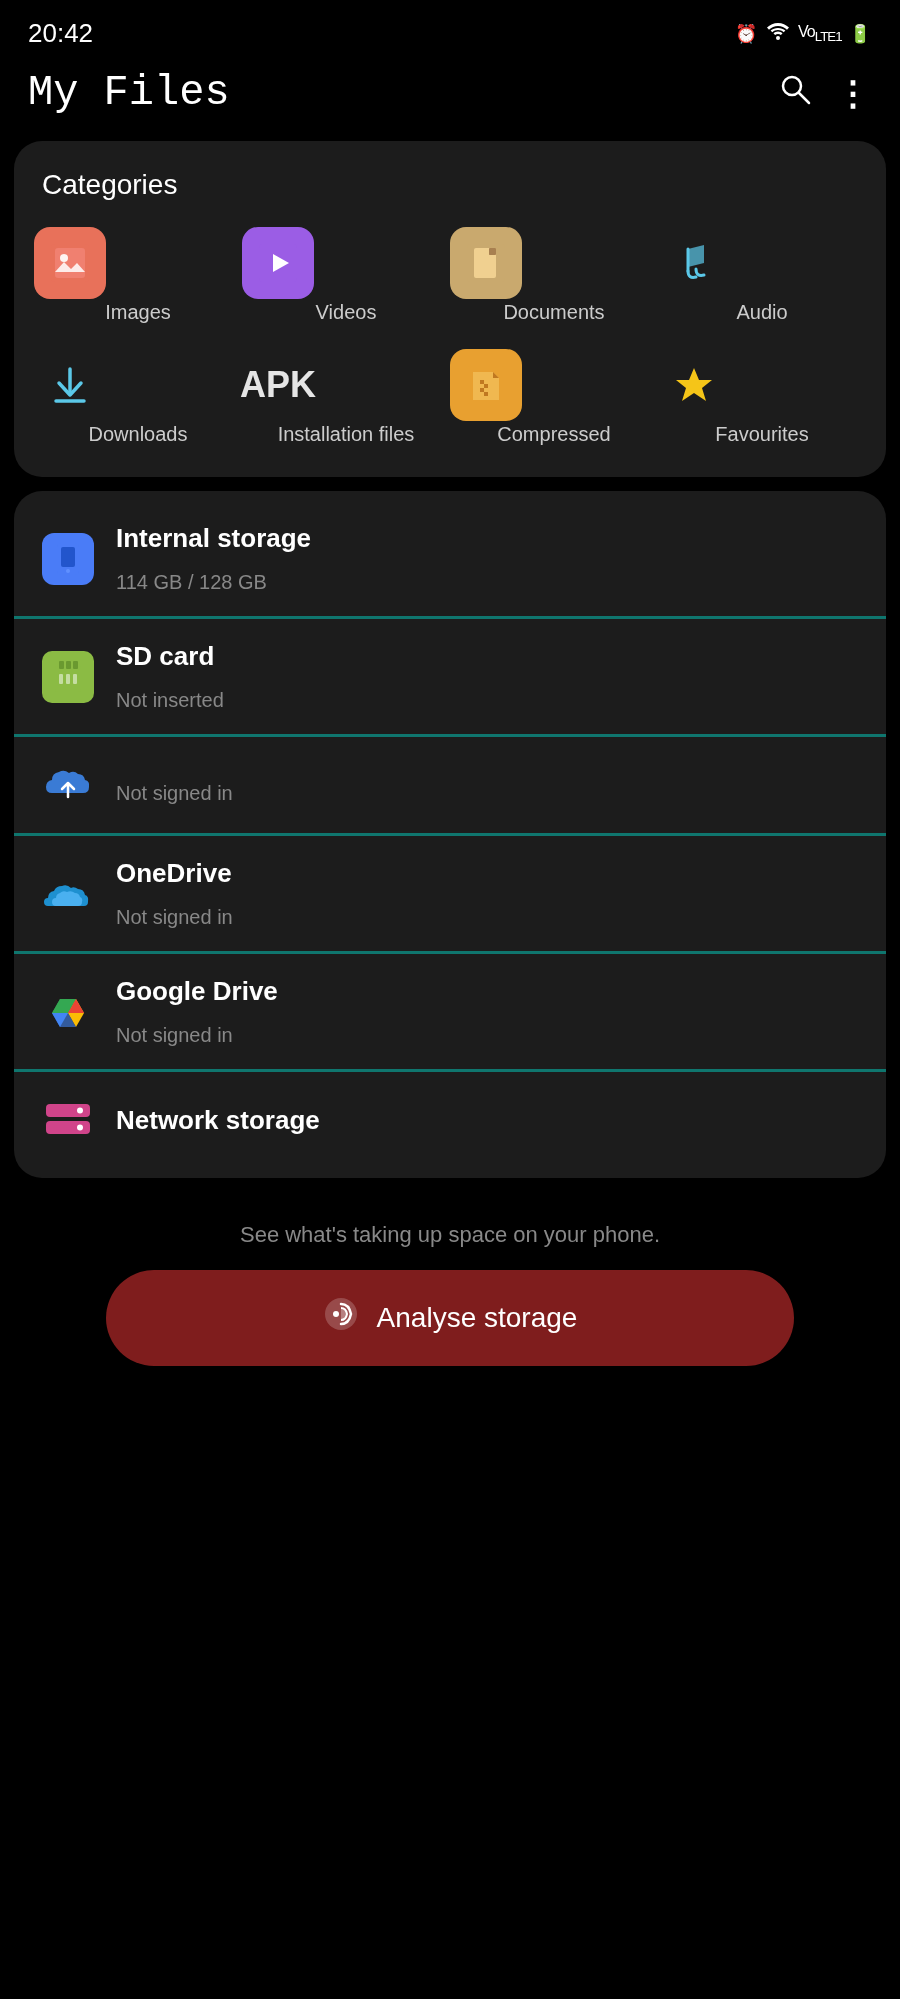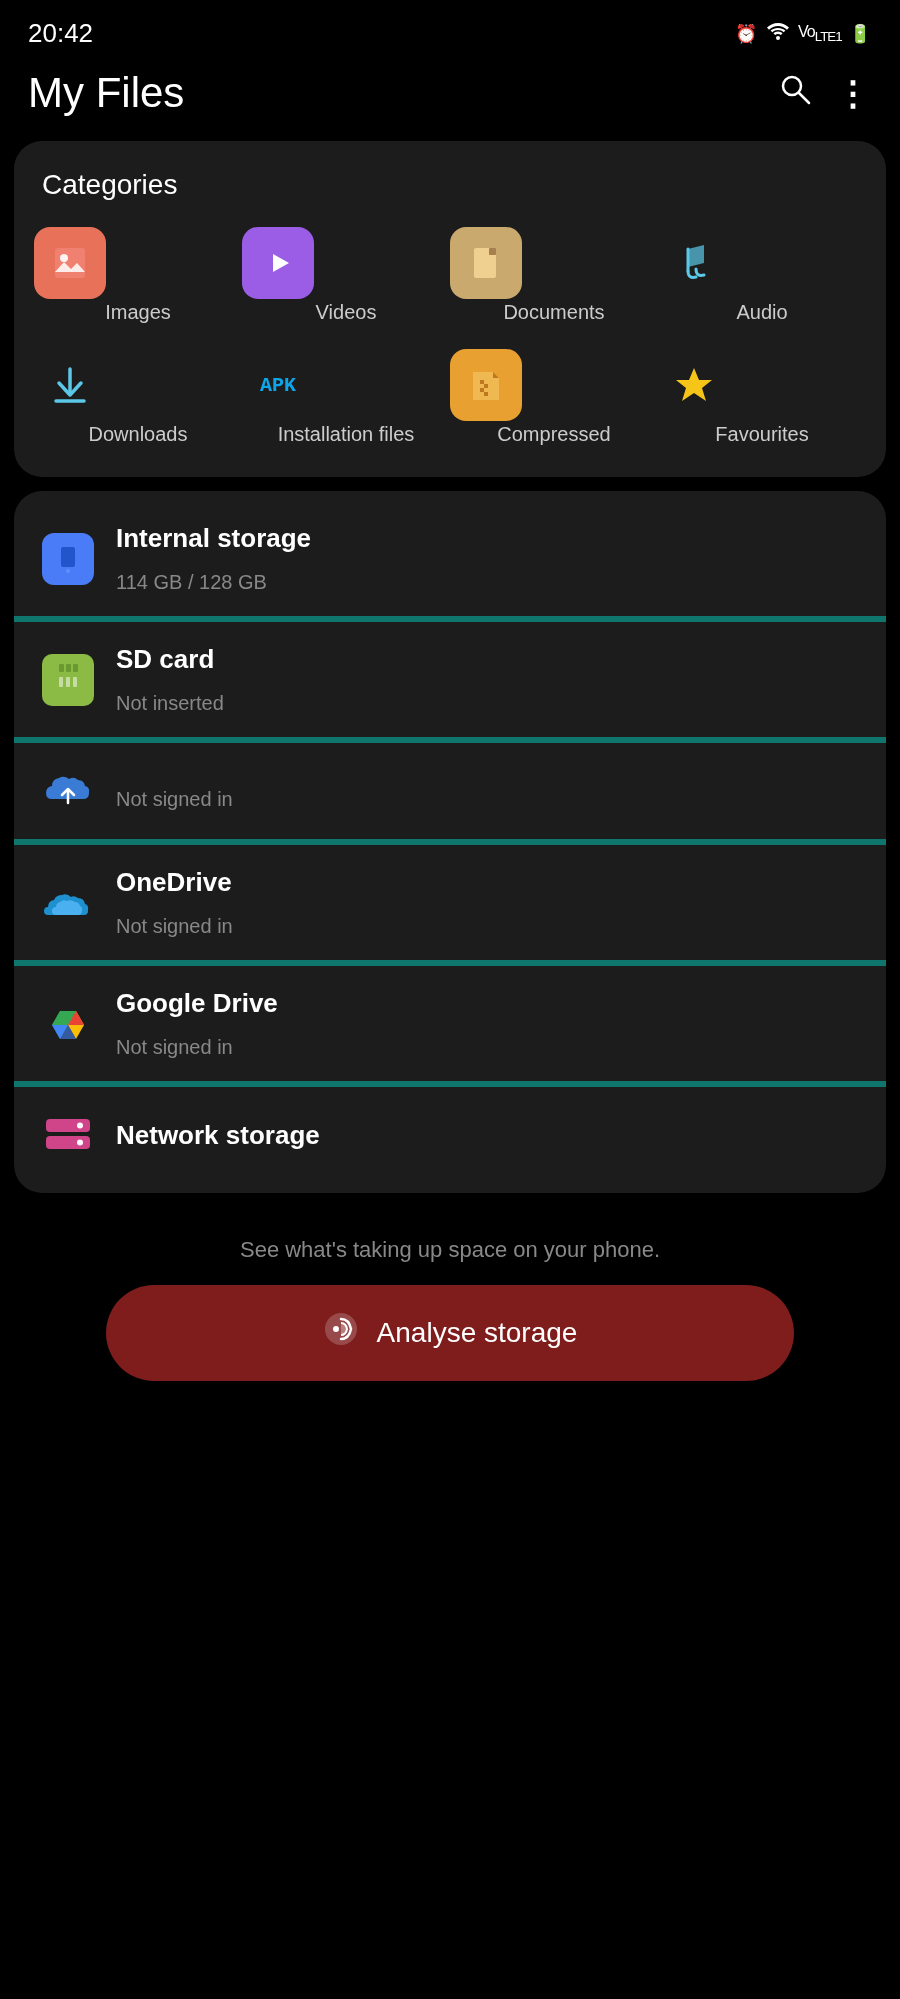--- a/index.html
+++ b/index.html
@@ -38,20 +38,21 @@
     .header {
       display: flex;
       justify-content: space-between;
       align-items: center;
       padding: 10px 28px 24px 28px;
     }
     .header-title {
       font-size: 42px;
       font-weight: 400;
       color: #fff;
+      font-family: Liberation Mono, monospace;
     }
     .header-actions {
       display: flex;
       align-items: center;
       gap: 24px;
     }
     .header-icon {
       font-size: 32px;
       color: #fff;
       cursor: pointer;
@@ -118,21 +119,21 @@
 
     .storage-item {
       display: flex;
       align-items: center;
       padding: 22px 28px;
       cursor: pointer;
       gap: 22px;
     }
 
     .storage-item + .storage-item {
-      border-top: 6px solid #0f766e;
+      border-top: 3px solid #0f766e;
     }
 
     .storage-icon {
       width: 54px;
       height: 54px;
       flex-shrink: 0;
       display: flex;
       align-items: center;
       justify-content: center;
       font-size: 30px;
@@ -309,21 +310,21 @@
           <line x1="22" y1="6" x2="22" y2="30" stroke="#5bc8e8" stroke-width="3.5" stroke-linecap="round"></line>
           <polyline points="11,20 22,32 33,20" stroke="#5bc8e8" stroke-width="3.5" stroke-linecap="round" stroke-linejoin="round" fill="none"></polyline>
           <line x1="8" y1="38" x2="36" y2="38" stroke="#5bc8e8" stroke-width="3.5" stroke-linecap="round"></line>
         </svg>
       </div>
       <span class="category-label">Downloads</span>
     </div>
 
     <div class="category-item">
       <div class="category-icon-wrapper" style="background:transparent;">
-        <span style="font-size:20px; font-weight:900; color:#0ea5e9; font-family:Liberation Mono, monospace;">APK</span>
+        <span style="font-size:36px; font-weight:900; color:#e5e5e5; font-family:Liberation Sans, sans-serif;">APK</span>
       </div>
       <span class="category-label">Installation files</span>
     </div>
 
     <div class="category-item">
       <div class="category-icon-wrapper cat-compressed">
         <svg width="38" height="38" viewBox="0 0 38 38" fill="none">
           <rect width="38" height="38" rx="4" fill="#e8a030"></rect>
           <path d="M6 6 L26 6 L32 12 L32 34 L6 34 Z" fill="#f0b850"></path>
           <path d="M26 6 L32 12 L26 12 Z" fill="#c07820"></path>

